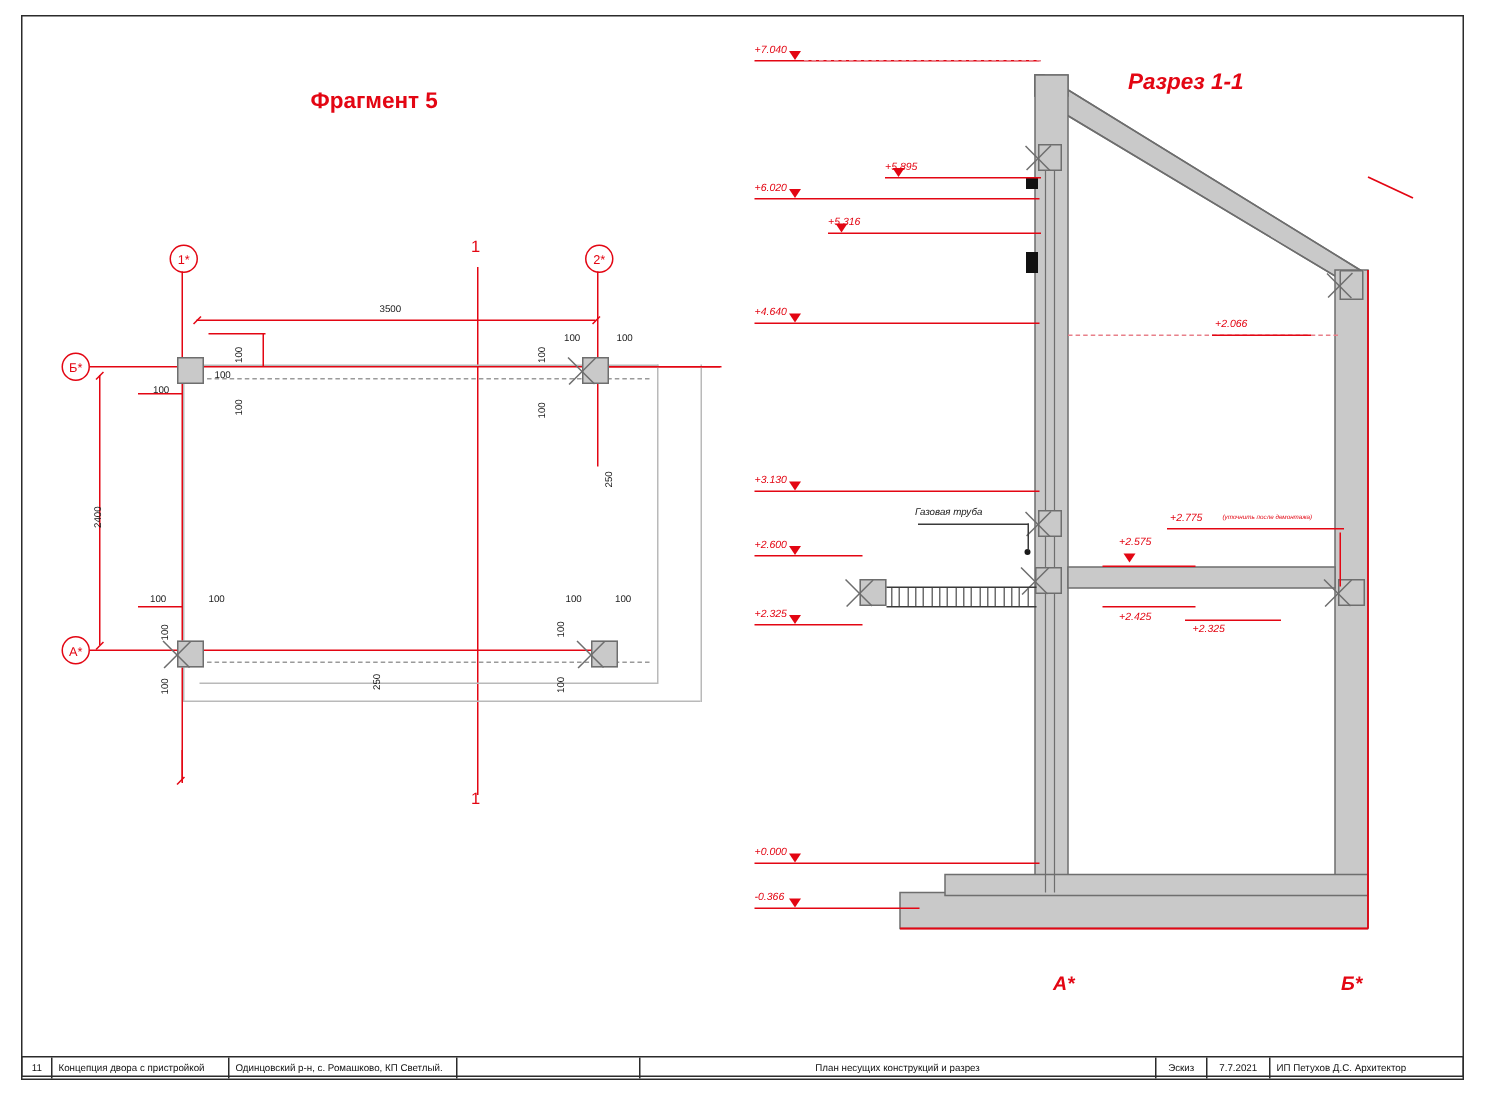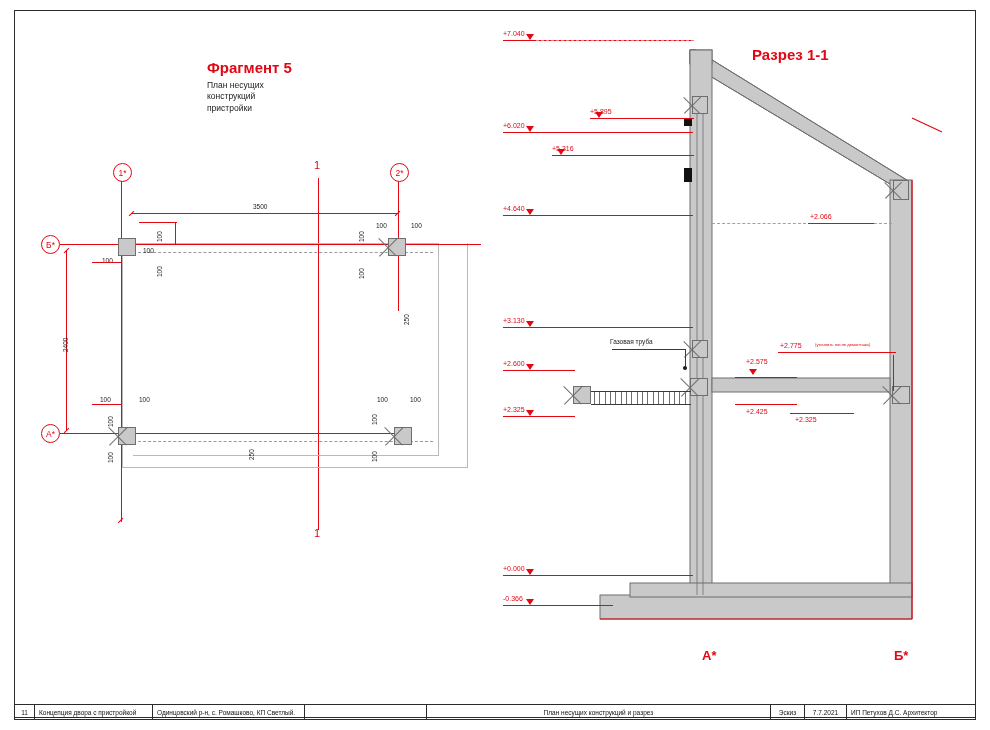--- a/index.html
+++ b/index.html
@@ -165,23 +165,20 @@
 </head>
 <body>
 
 <div id="sheet">
 
   <div class="frame"></div>
 
   <div class="abs" style="left:0;top:0;width:490px;height:700px;">
 
     <div class="title-red" style="left:207px;top:59px;">Фрагмент 5</div>
-    <div class="subtitle" style="left:207px;top:80px;width:150px;">План несущих
-конструкций
-пристройки</div>
 
     <div class="bubble" style="left:113px;top:163px;">1*</div>
     <div class="bubble" style="left:390px;top:163px;">2*</div>
     <div class="bubble" style="left:41px;top:235px;">Б*</div>
     <div class="bubble" style="left:41px;top:424px;">А*</div>
 
     <div class="lbl" style="left:314px;top:160px;font-size:11px;">1</div>
     <div class="lbl" style="left:314px;top:528px;font-size:11px;">1</div>
     <div class="vline" style="left:318px;top:178px;height:352px;"></div>
 
@@ -241,21 +238,21 @@
     <div class="hline" style="left:406px;top:244px;width:75px;"></div>
     <div class="hline" style="left:92px;top:262px;width:30px;"></div>
     <div class="hline" style="left:92px;top:404px;width:30px;"></div>
     <div class="vline" style="left:175px;top:222px;height:22px;"></div>
     <div class="hline" style="left:139px;top:222px;width:38px;"></div>
     <div class="vline" style="left:121px;top:500px;height:22px;"></div>
     <div class="tick" style="left:117px;top:520px;"></div>
 
   </div>
 
-  <div class="abs" style="left:490px;top:0;width:500px;height:700px;">
+  <div class="abs" style="left:490px;top:0;width:500px;height:700px;font-style:italic;">
 
     <div class="title-red" style="left:262px;top:46px;">Разрез 1-1</div>
 
     <svg class="abs" style="left:0;top:0;width:500px;height:700px;" viewBox="0 0 500 700">
 
       <polygon points="200,50 206,50 420,182 420,196 200,64" fill="#c9c9c9" stroke="#6e6e6e" stroke-width="1"></polygon>
       <polygon points="200,50 206,50 420,182 420,196 200,64" fill="none" stroke="#6e6e6e" stroke-width="1"></polygon>
 
       <rect x="200" y="50" width="22" height="14" fill="#c9c9c9" stroke="#6e6e6e" stroke-width="1"></rect>
 

